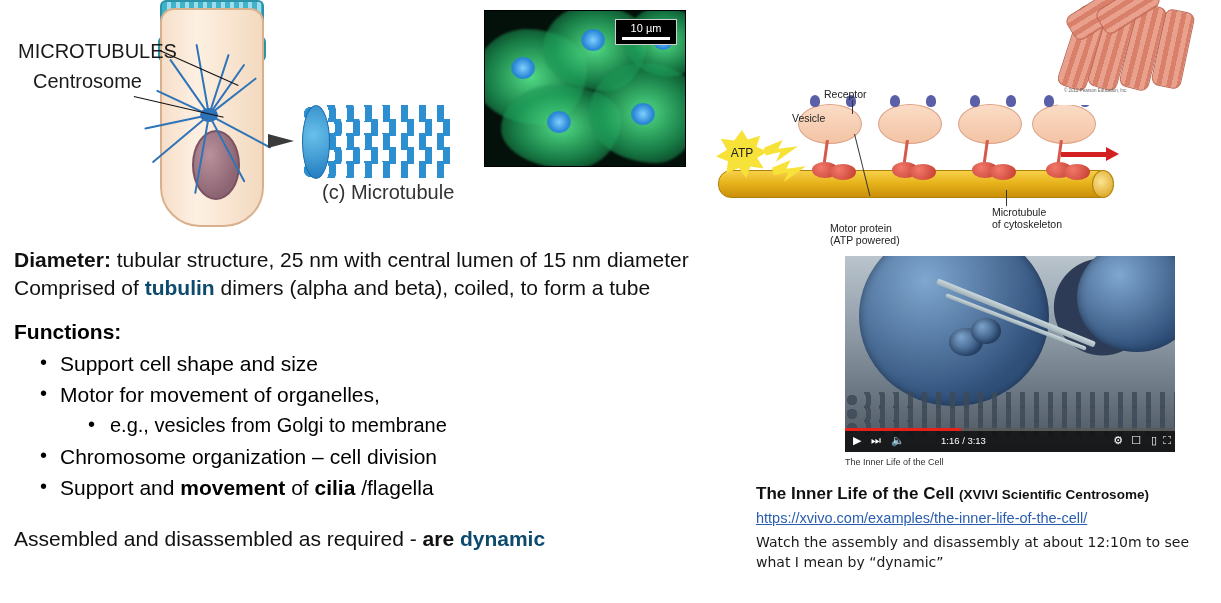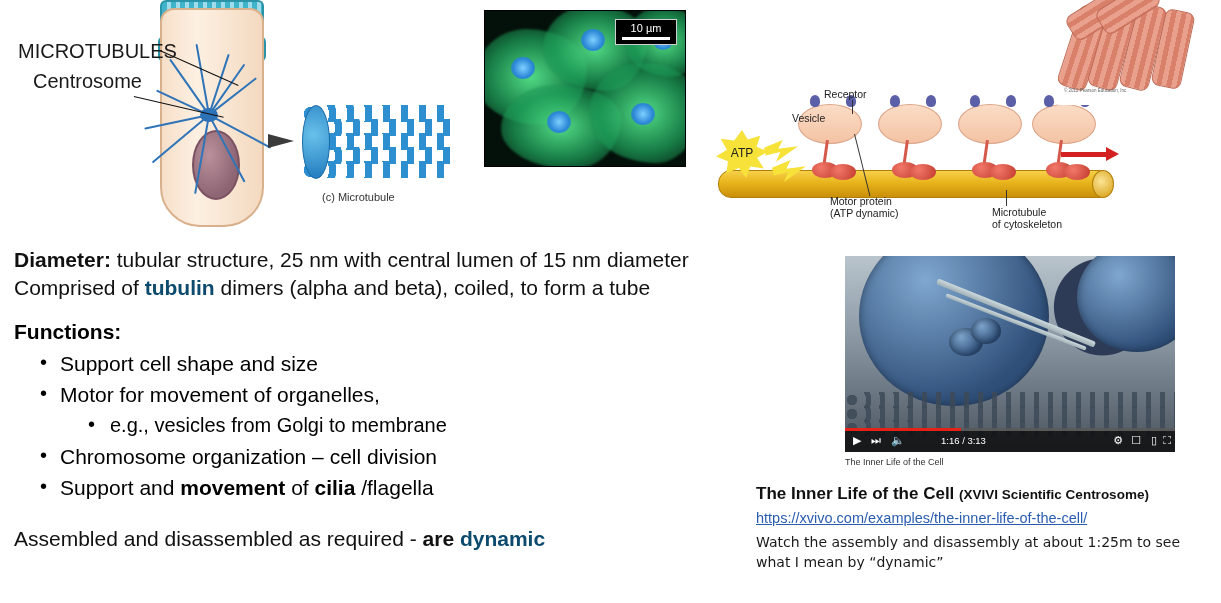--- a/index.html
+++ b/index.html
@@ -23,21 +23,21 @@
     width: 470px; height: 235px;
   }
   .label-micro {
     position: absolute;
     font-size: 20px;
     color: #1a1a1a;
     white-space: nowrap;
   }
   #label-microtubules { left: 18px; top: 40px; }
   #label-centrosome   { left: 33px; top: 70px; }
-  #label-microtubule-c { left: 322px; top: 191px; font-size: 11px; color:#333; }
+  #label-microtubule-c { left: 322px; top: 181px; font-size: 20px; color:#333; }
 
   .lead-line {
     position: absolute;
     background: #111;
     height: 1px;
     transform-origin: 0 0;
   }
 
   
   .cellbody {
@@ -524,23 +524,23 @@
   <div class="motor-head" style="left:340px; top:84px;"></div>
   <div class="motor-head" style="left:358px; top:86px;"></div>
 
   <div id="move-arrow"></div>
 
   <div class="motor-label" style="left:118px; top:10px;">Receptor</div>
   <div class="motor-label" style="left:86px; top:34px;">Vesicle</div>
   <div class="motor-leader" style="left:146px; top:22px; height:14px;"></div>
   <div class="motor-leader" style="left:148px; top:56px; height:64px; transform:rotate(-14deg); transform-origin:top;"></div>
 
-  <div class="motor-label" style="left:124px; top:117px;">
+  <div class="motor-label" style="left:124px; top:144px;">
     <span>Motor protein</span><br>
-    <span>(ATP dynamic)</span>
+    <span>(ATP powered)</span>
   </div>
   <div class="motor-label" style="left:286px; top:128px;">
     <span>Microtubule</span><br>
     <span>of cytoskeleton</span>
   </div>
   <div class="motor-leader" style="left:300px; top:112px; height:16px;"></div>
 </div>
 
 <div id="bundle-image">
   <div class="proto-tube" style="left:10px; top:6px;  width:28px; height:82px; transform:rotate(18deg);"></div>
@@ -604,13 +604,13 @@
     <span class="vc-icon" style="right:4px;">⛶</span>
   </div>
 </div>
 <div id="video-caption">The Inner Life of the Cell</div>
 
 <div id="video-title">
   <span>The Inner Life of the Cell</span>
   <span class="credit">(XVIVI Scientific Centrosome)</span>
 </div>
 <div id="video-link">https://xvivo.com/examples/the-inner-life-of-the-cell/</div>
-<div id="video-note">Watch the assembly and disassembly at about 1:25m to see what I mean by “dynamic”</div>
+<div id="video-note">Watch the assembly and disassembly at about 12:10m to see what I mean by “dynamic”</div>
 
 </body></html>

